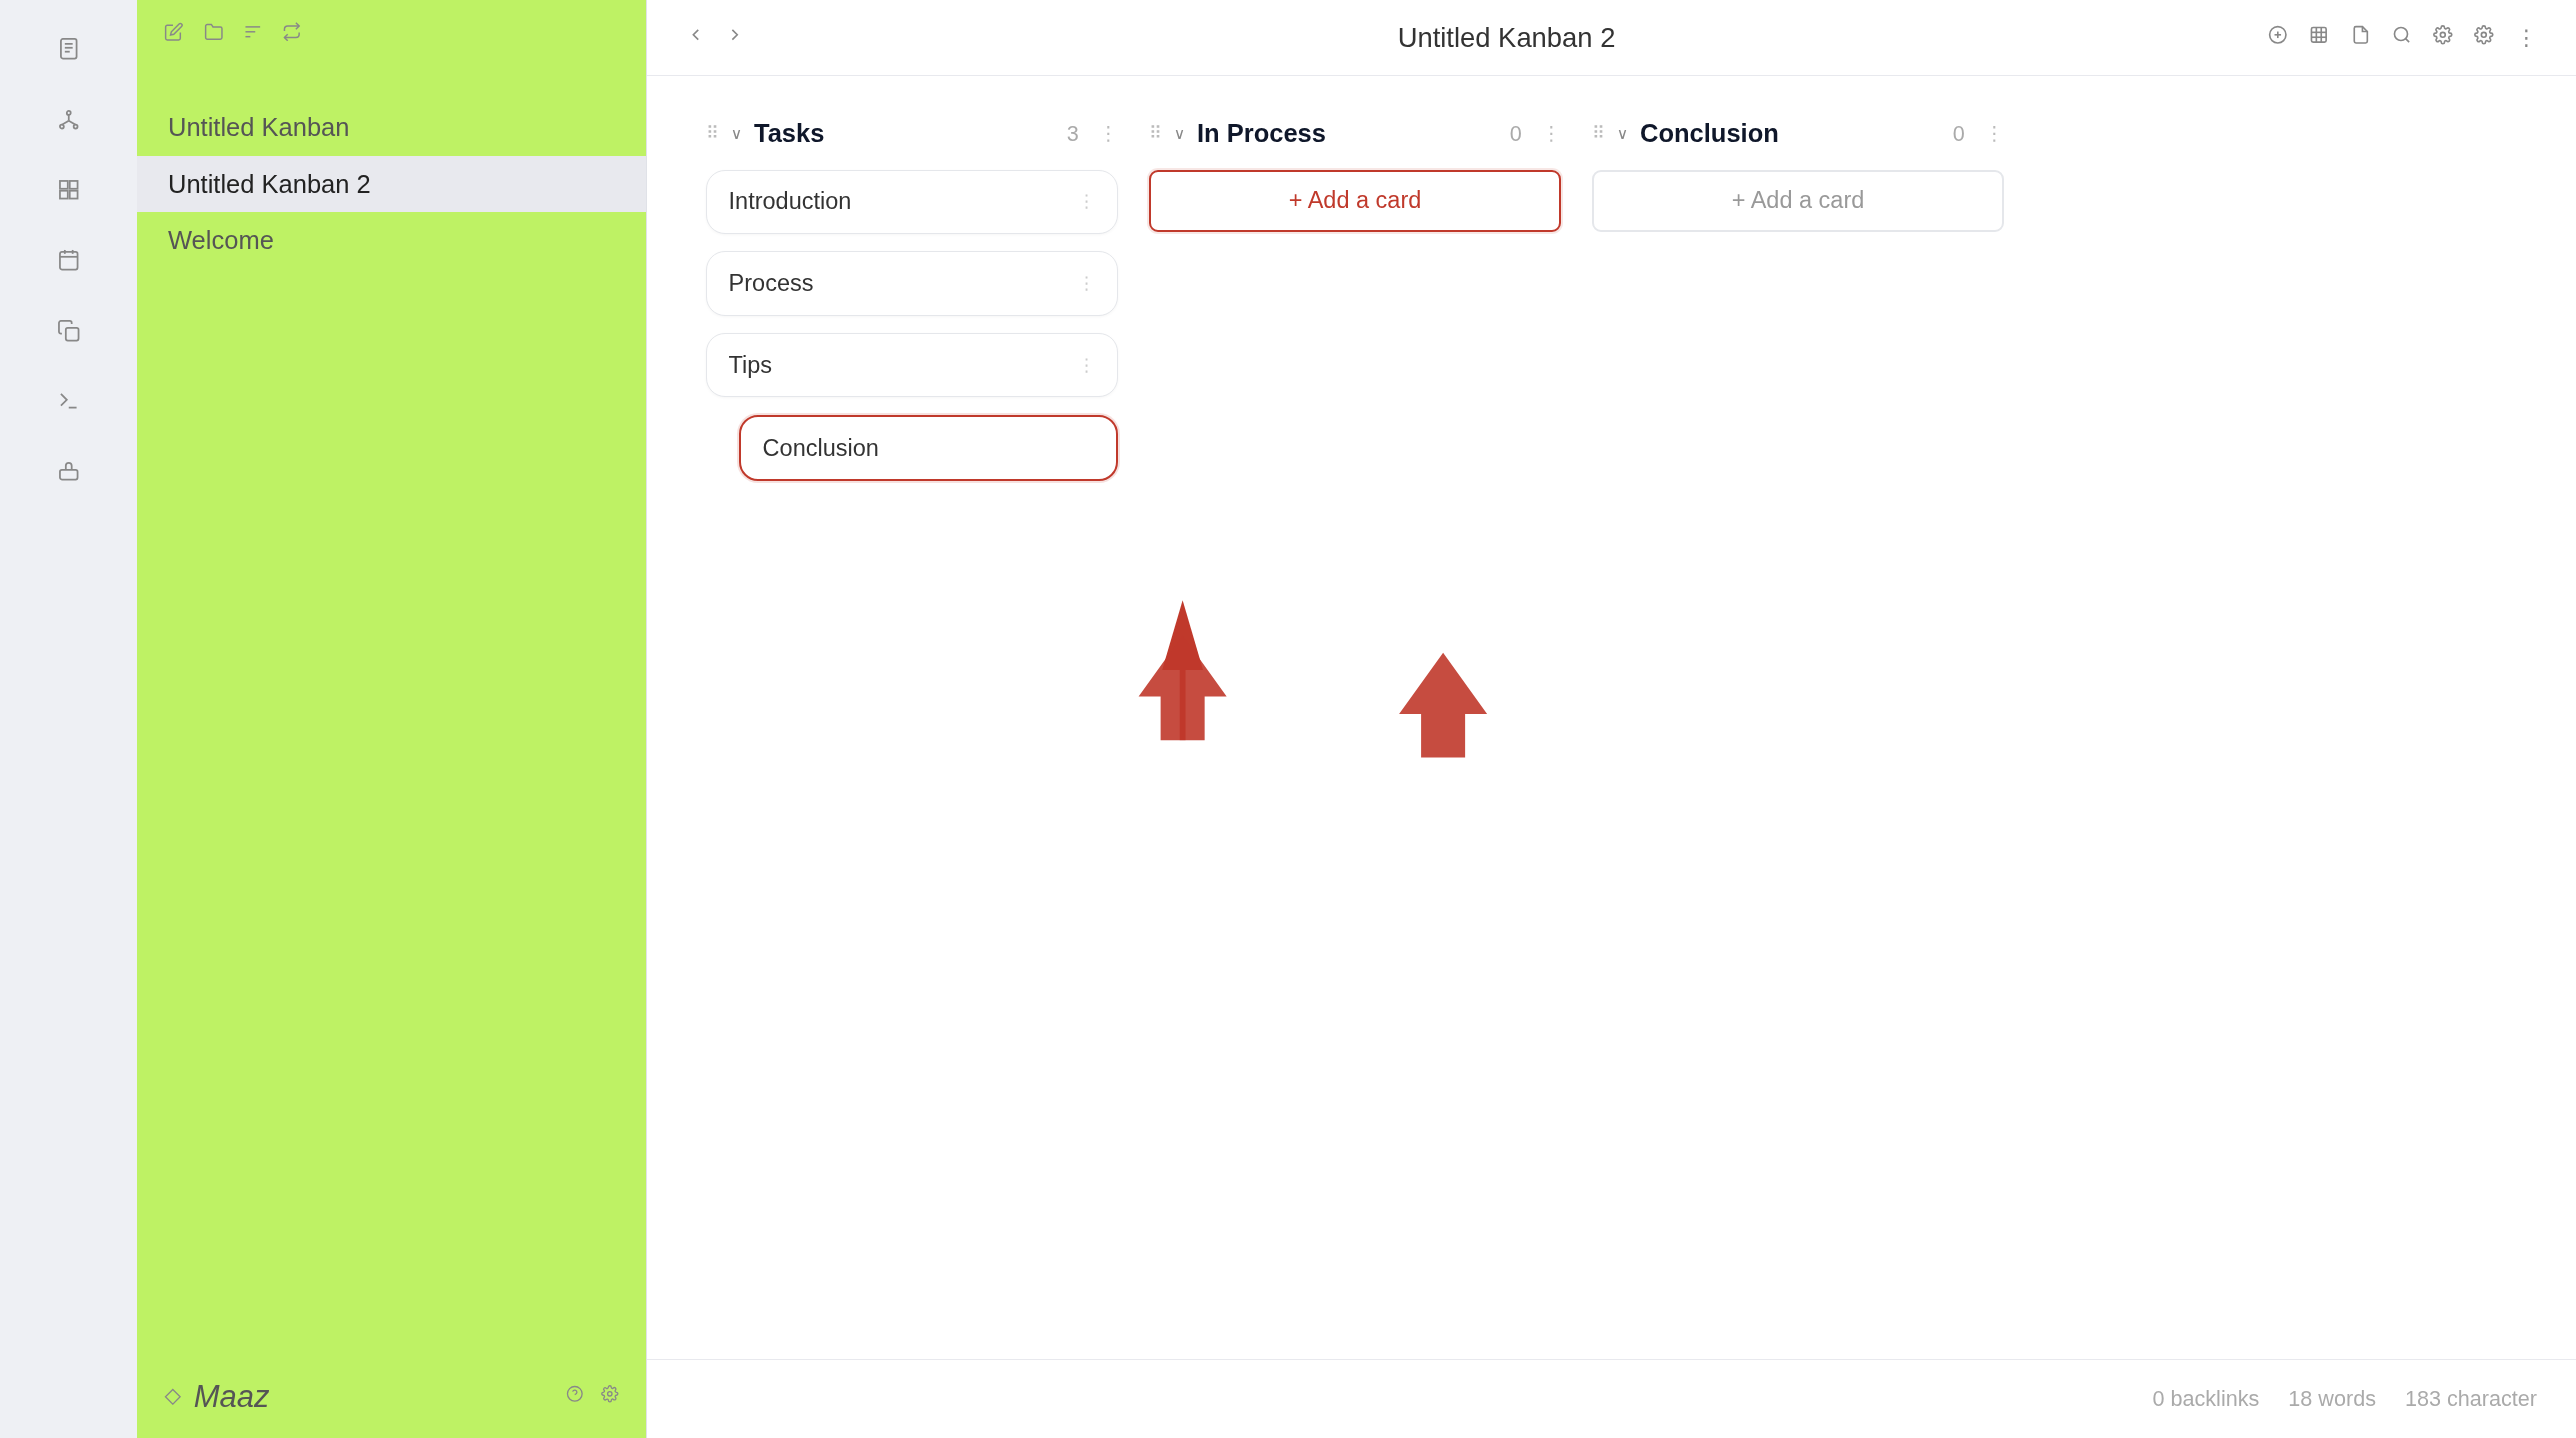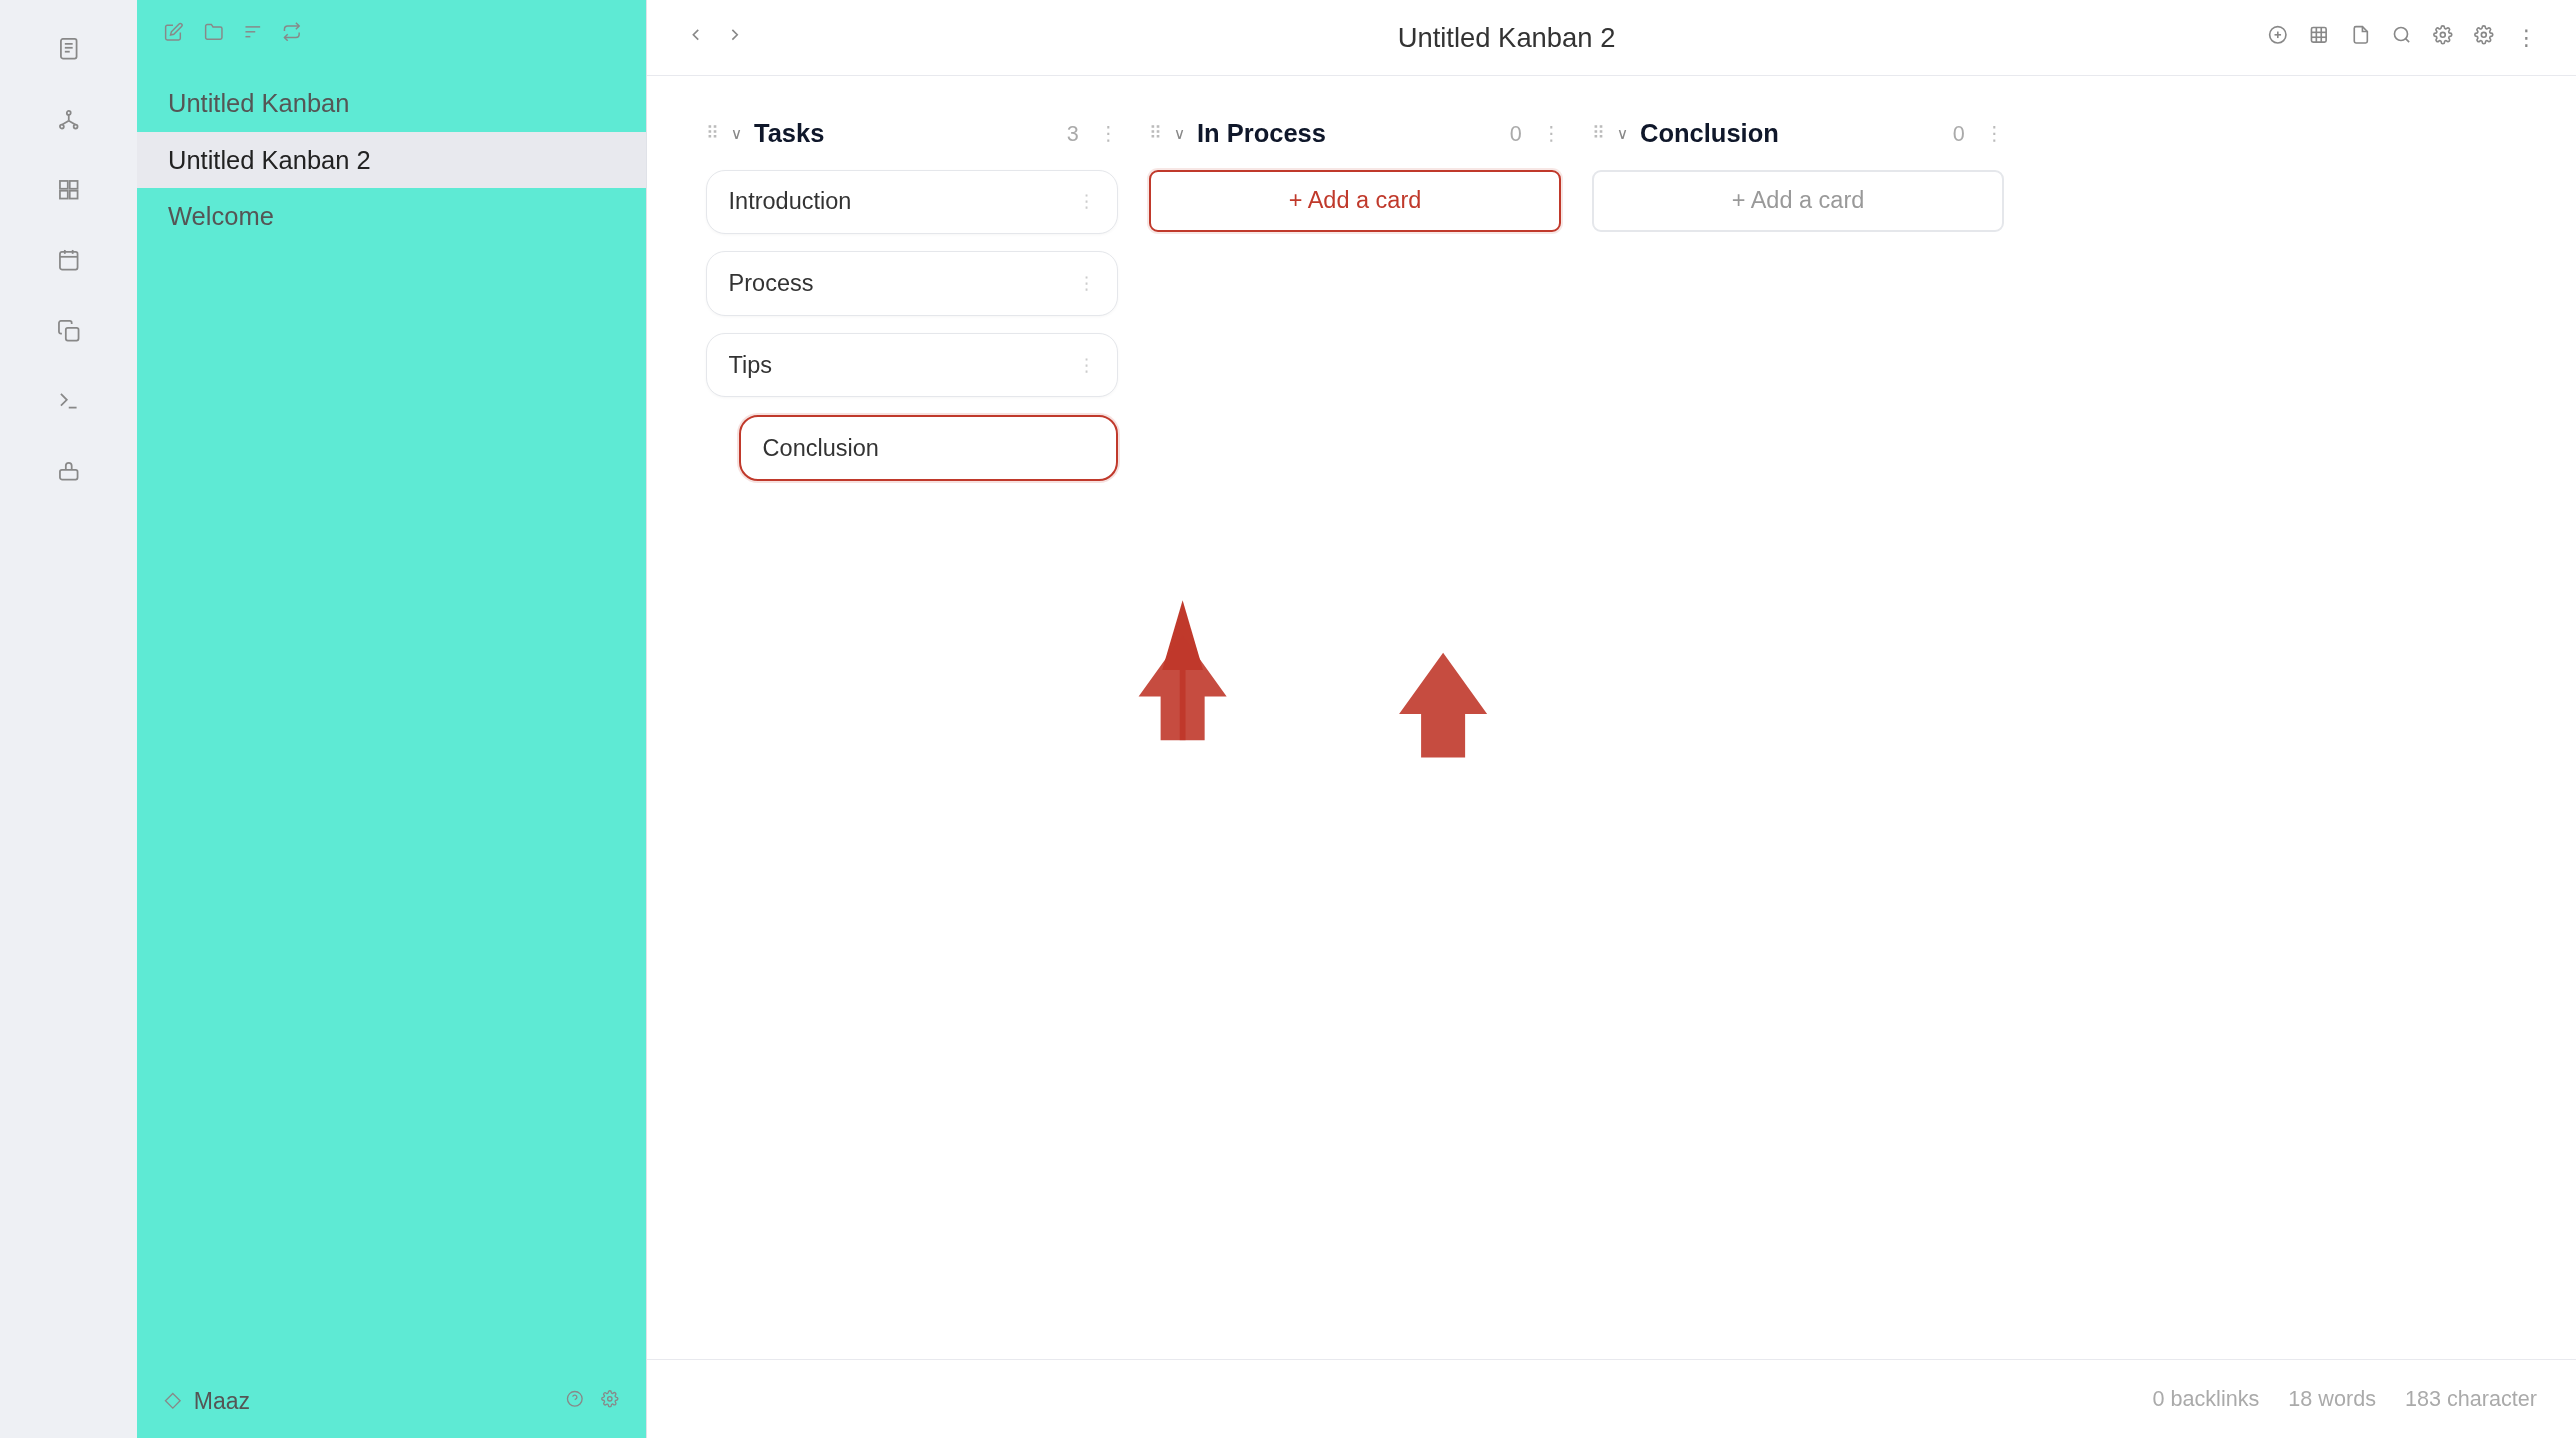--- a/index.html
+++ b/index.html
@@ -30,25 +30,26 @@
       align-items: center;
       justify-content: center;
       color: #888;
       font-size: 21.6px;
       cursor: pointer;
     }
 
     
     .sidebar {
       width: 510px;
-      background: #5eead4;
+      background: #bef264;
       display: flex;
       flex-direction: column;
       border-right: 1px solid #e0e2e8;
       flex-shrink: 0;
+      gap: 24px;
     }
     .sidebar-toolbar {
       display: flex;
       align-items: center;
       padding: 21.6px 27.4px;
       gap: 19.6px;
     }
     .sidebar-toolbar .tool-icon {
       color: #888;
       font-size: 19.6px;
@@ -75,22 +76,23 @@
       margin-top: auto;
       padding: 23.5px 27.4px;
       display: flex;
       align-items: center;
       justify-content: space-between;
     }
     .sidebar-footer-user {
       display: flex;
       align-items: center;
       gap: 11.8px;
-      font-size: 23px;
+      font-size: 31px;
       color: #555;
+      font-style: italic;
     }
     .sidebar-footer-icons {
       display: flex;
       gap: 17.6px;
       color: #888;
       font-size: 19.6px;
     }
 
     
     .main {

